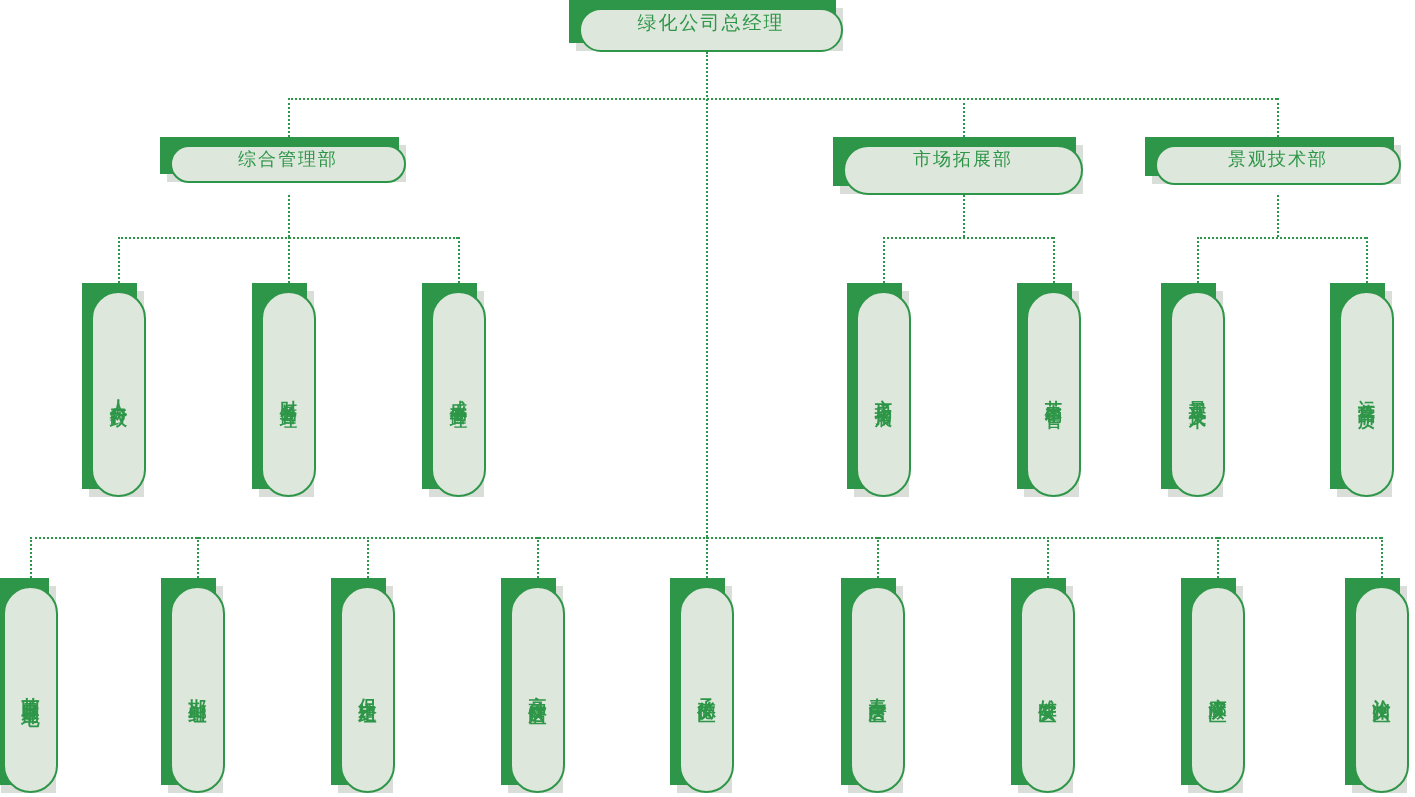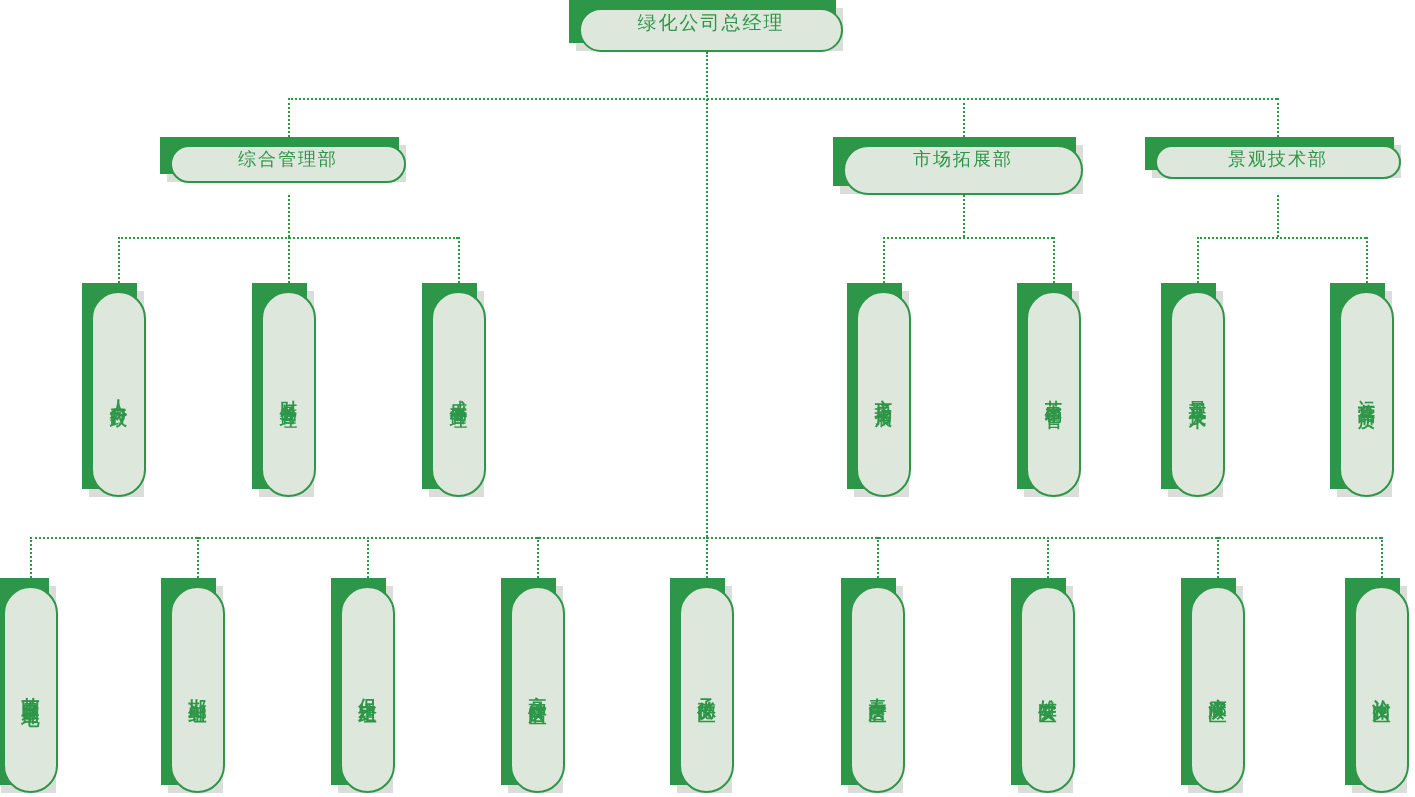--- a/index.html
+++ b/index.html
@@ -99,21 +99,21 @@
     <div class="pill">
       <span>综合管理部</span>
     </div>
   </div>
   <div class="hnode" style="left:833px;top:137px;width:250px;height:58px;font-size:18px;">
     <div class="back"></div>
     <div class="pill">
       <span>市场拓展部</span>
     </div>
   </div>
-  <div class="hnode" style="left:1145px;top:137px;width:256px;height:42px;font-size:18px;">
+  <div class="hnode" style="left:1145px;top:137px;width:256px;height:48px;font-size:18px;">
     <div class="back"></div>
     <div class="pill">
       <span>景观技术部</span>
     </div>
   </div>
 
   <div class="vnode" style="left:82px;top:283px;height:214px;">
     <div class="back"></div>
     <div class="pill">
       <span>人力行政</span>

